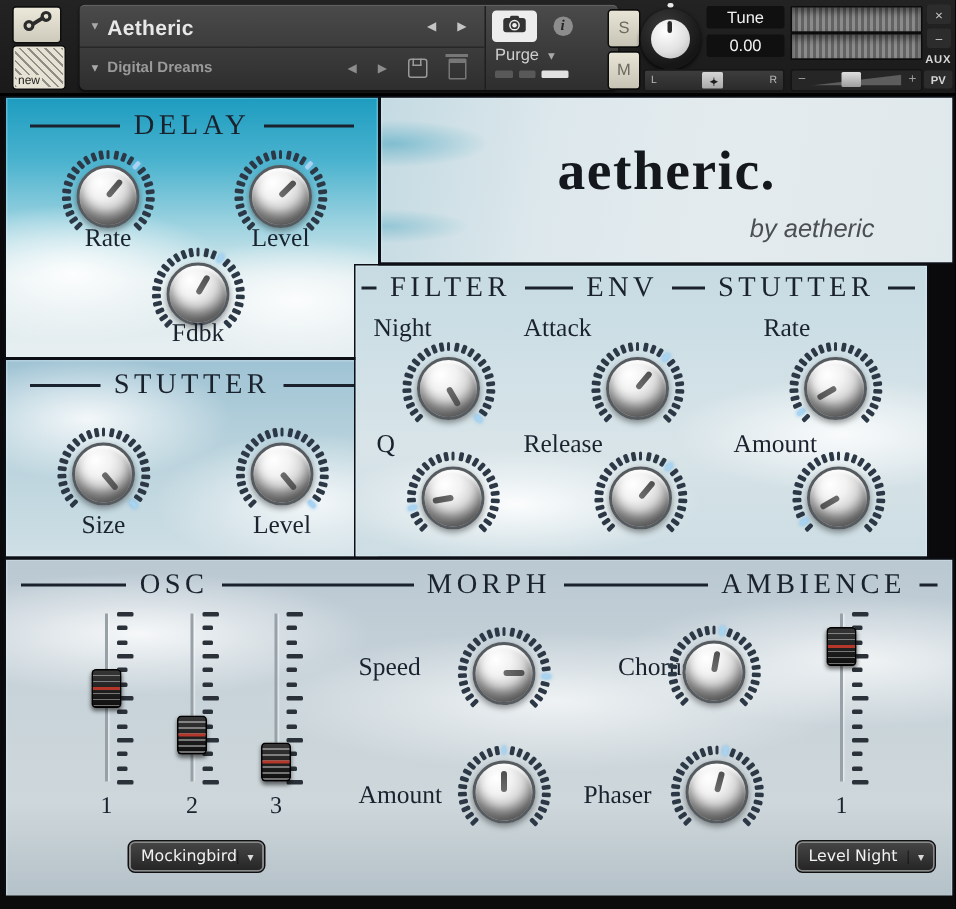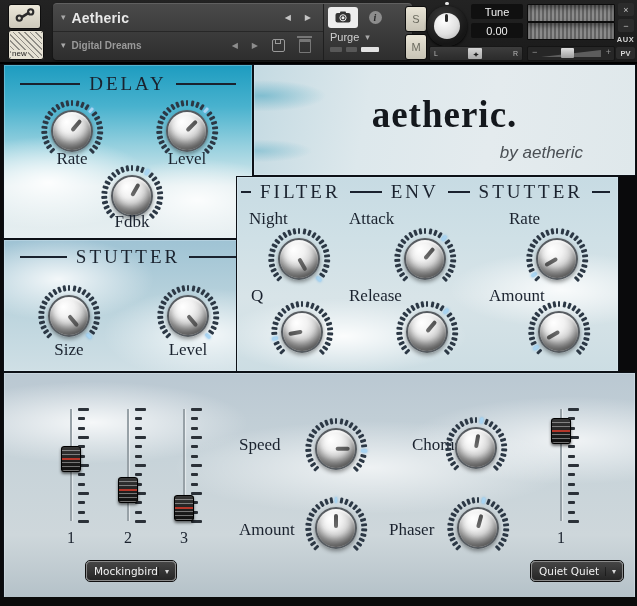--- a/index.html
+++ b/index.html
@@ -624,20 +624,29 @@
           <i style="transform: rotate(124.615deg) translateY(-28px);"></i>
           <i style="transform: rotate(135deg) translateY(-28px);"></i>
         </div>
       <div class="face">
           <div class="pointer" style="transform: rotate(-120deg);"></div>
         </div>
     </div>
   </div>
 
   <div class="panel p-bottom">
+    <div class="sec-head" style="position:absolute;left:10px;right:10px;top:6px;">
+      <span class="hline" style="flex:0.55;"></span>
+      <span>OSC</span>
+      <span class="hline" style="flex:1;"></span>
+      <span>MORPH</span>
+      <span class="hline" style="flex:0.75;"></span>
+      <span>AMBIENCE</span>
+      <span class="hline" style="width:12px;"></span>
+    </div>
 
     <div class="vslider" style="left:53px;">
       <div class="track"></div>
       <div class="sticks">
           <i style="top: calc(0% - 1px); width: 11px;"></i>
           <i style="top: calc(8.33333% - 1px); width: 7px;"></i>
           <i style="top: calc(16.6667% - 1px); width: 7px;"></i>
           <i style="top: calc(25% - 1px); width: 11px;"></i>
           <i style="top: calc(33.3333% - 1px); width: 7px;"></i>
           <i style="top: calc(41.6667% - 1px); width: 7px;"></i>
@@ -853,19 +862,19 @@
         </div>
       <div class="handle" style="top: calc(20% - 13px);"></div>
       <div class="slabel">1</div>
     </div>
 
     <div class="dropdown" style="left:82px;top:188px;width:88px;">
       <span class="dtext">Mockingbird</span>
       <span class="dcaret">▾</span>
     </div>
     <div class="dropdown" style="left:527px;top:188px;width:90px;">
-      <span class="dtext">Quiet Quiet</span>
+      <span class="dtext">Level Night</span>
       <span class="dcaret">▾</span>
     </div>
   </div>
 
   <div class="footer-strip"></div>
 </div>
 
 </body></html>

